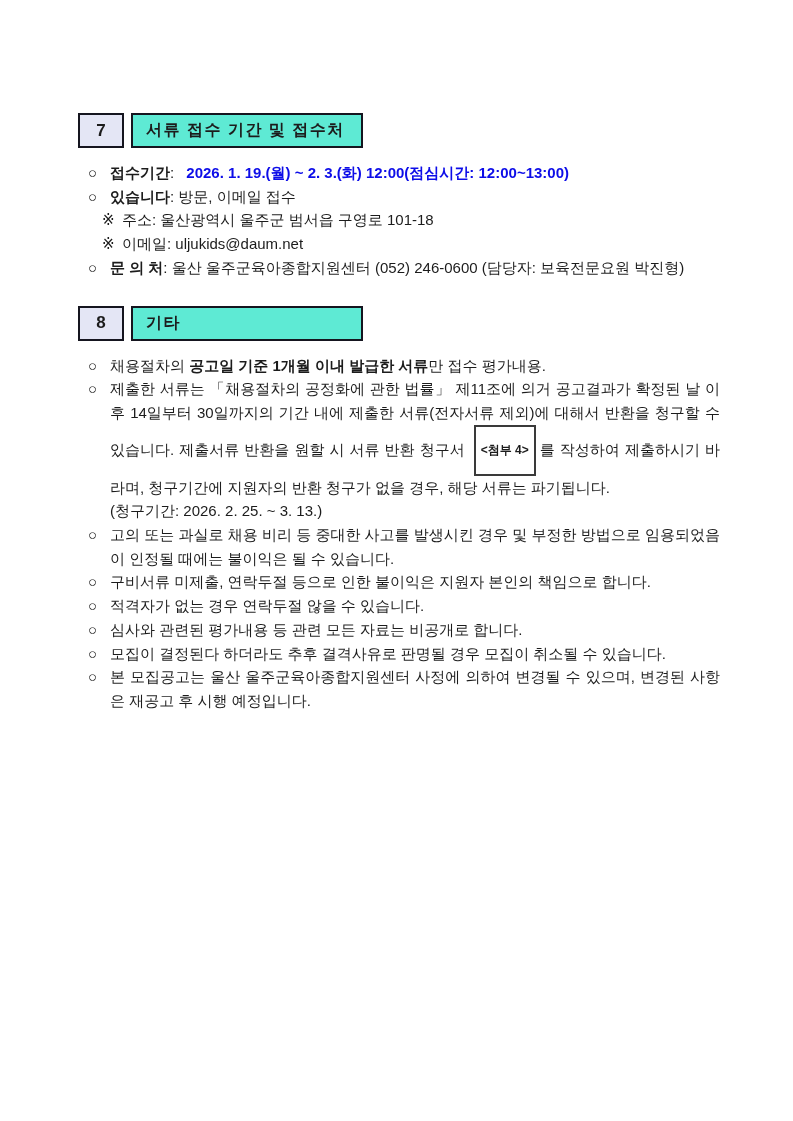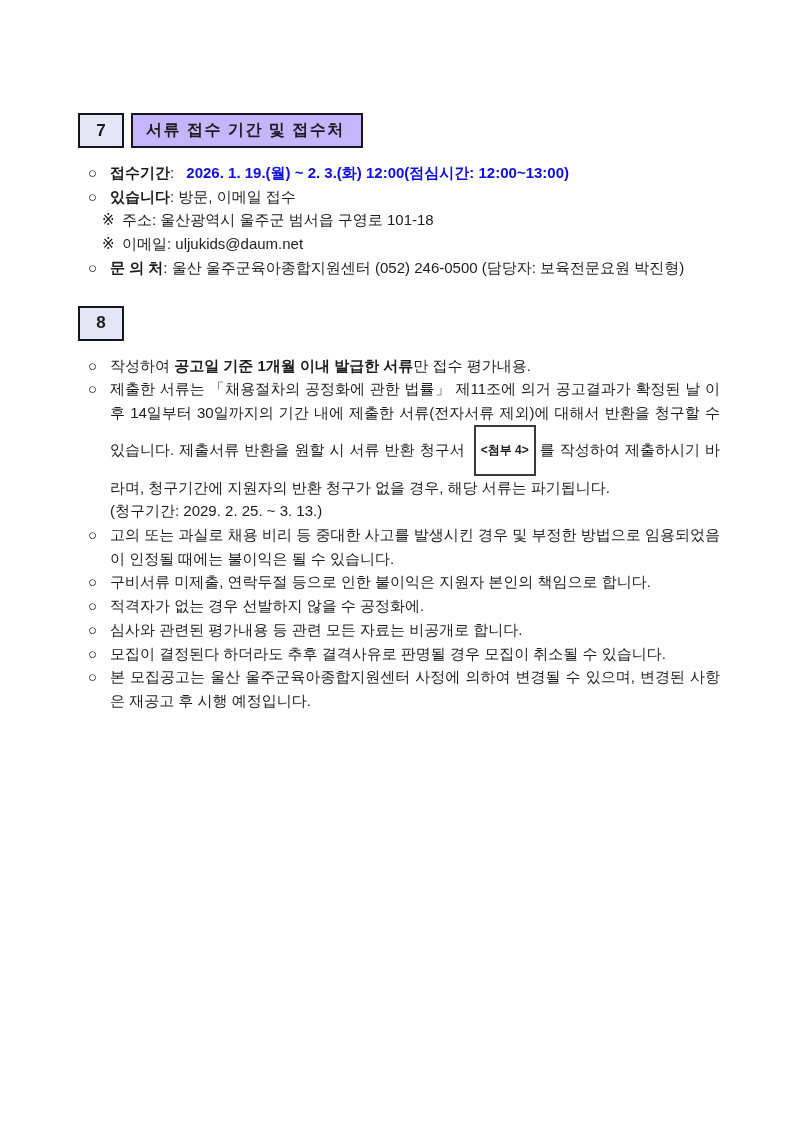--- a/index.html
+++ b/index.html
@@ -18,21 +18,21 @@
   .num-box {
     width: 46px; height: 35px; flex: 0 0 46px;
     border: 2px solid #15151f;
     background: var(--numbox-bg, #e4e6f5);
     font-weight: bold; font-size: 17px;
     display: flex; align-items: center; justify-content: center;
   }
   .title-box {
     width: 232px; height: 35px;
     border: 2px solid #15151f;
-    background: #c4b5fd;
+    background: #5eead4;
     font-weight: bold; font-size: 16px;
     display: flex; align-items: center;
     padding-left: 13px; letter-spacing: 1.5px;
   }
 
   .items { margin-left: 10px; width: 632px; font-size: 15px; line-height: 23.7px; }
   .item { display: flex; }
   .item .marker { flex: 0 0 22px; width: 22px; }
   .item.sub { margin-left: 14px; }
   .item.sub .marker { flex-basis: 20px; width: 20px; }
@@ -76,49 +76,50 @@
         <div class="item sub">
           <span class="marker">※</span>
           <div class="text"><span class="s-n">주소: 울산광역시 울주군 범서읍 구영로 101-18</span></div>
         </div>
         <div class="item sub">
           <span class="marker">※</span>
           <div class="text"><span class="s-n">이메일: uljukids@daum.net</span></div>
         </div>
         <div class="item">
           <span class="marker">○</span>
-          <div class="text"><span class="s-b">문 의 처</span><span class="s-n">: 울산 울주군육아종합지원센터 (052) 246-0500 (담당자: 보육전문요원 박진형)</span></div>
+          <div class="text"><span class="s-b">문 의 처</span><span class="s-n">: 울산 울주군육아종합지원센터 (052) 246-0600 (담당자: 보육전문요원 박진형)</span></div>
         </div>
       </div>
   </section>
 
   <section class="doc-section">
     <div class="sec-header">
       <div class="num-box">8</div>
+      <div class="title-box">기타</div>
     </div>
     <div class="items" id="items-1">
         <div class="item">
           <span class="marker">○</span>
-          <div class="text"><span class="s-n">작성하여 </span><span class="s-b">공고일 기준 1개월 이내 발급한 서류</span><span class="s-n">만 접수 평가내용.</span></div>
+          <div class="text"><span class="s-n">채용절차의 </span><span class="s-b">공고일 기준 1개월 이내 발급한 서류</span><span class="s-n">만 접수 평가내용.</span></div>
         </div>
         <div class="item">
           <span class="marker">○</span>
-          <div class="text justify"><span class="s-n">제출한 서류는 「채용절차의 공정화에 관한 법률」 제11조에 의거 공고결과가 확정된 날 이후 14일부터 30일까지의 기간 내에 제출한 서류(전자서류 제외)에 대해서 반환을 청구할 수 있습니다. 제출서류 반환을 원할 시 서류 반환 청구서 </span><span class="s-box">&lt;첨부 4&gt;</span><span class="s-n">를 작성하여 제출하시기 바라며, 청구기간에 지원자의 반환 청구가 없을 경우, 해당 서류는 파기됩니다.</span><div class="extra-line">(청구기간: 2029. 2. 25. ~ 3. 13.)</div></div>
+          <div class="text justify"><span class="s-n">제출한 서류는 「채용절차의 공정화에 관한 법률」 제11조에 의거 공고결과가 확정된 날 이후 14일부터 30일까지의 기간 내에 제출한 서류(전자서류 제외)에 대해서 반환을 청구할 수 있습니다. 제출서류 반환을 원할 시 서류 반환 청구서 </span><span class="s-box">&lt;첨부 4&gt;</span><span class="s-n">를 작성하여 제출하시기 바라며, 청구기간에 지원자의 반환 청구가 없을 경우, 해당 서류는 파기됩니다.</span><div class="extra-line">(청구기간: 2026. 2. 25. ~ 3. 13.)</div></div>
         </div>
         <div class="item">
           <span class="marker">○</span>
           <div class="text justify"><span class="s-n">고의 또는 과실로 채용 비리 등 중대한 사고를 발생시킨 경우 및 부정한 방법으로 임용되었음이 인정될 때에는 불이익은 될 수 있습니다.</span></div>
         </div>
         <div class="item">
           <span class="marker">○</span>
           <div class="text"><span class="s-n">구비서류 미제출, 연락두절 등으로 인한 불이익은 지원자 본인의 책임으로 합니다.</span></div>
         </div>
         <div class="item">
           <span class="marker">○</span>
-          <div class="text"><span class="s-n">적격자가 없는 경우 선발하지 않을 수 공정화에.</span></div>
+          <div class="text"><span class="s-n">적격자가 없는 경우 연락두절 않을 수 있습니다.</span></div>
         </div>
         <div class="item">
           <span class="marker">○</span>
           <div class="text"><span class="s-n">심사와 관련된 평가내용 등 관련 모든 자료는 비공개로 합니다.</span></div>
         </div>
         <div class="item">
           <span class="marker">○</span>
           <div class="text"><span class="s-n">모집이 결정된다 하더라도 추후 결격사유로 판명될 경우 모집이 취소될 수 있습니다.</span></div>
         </div>
         <div class="item">

